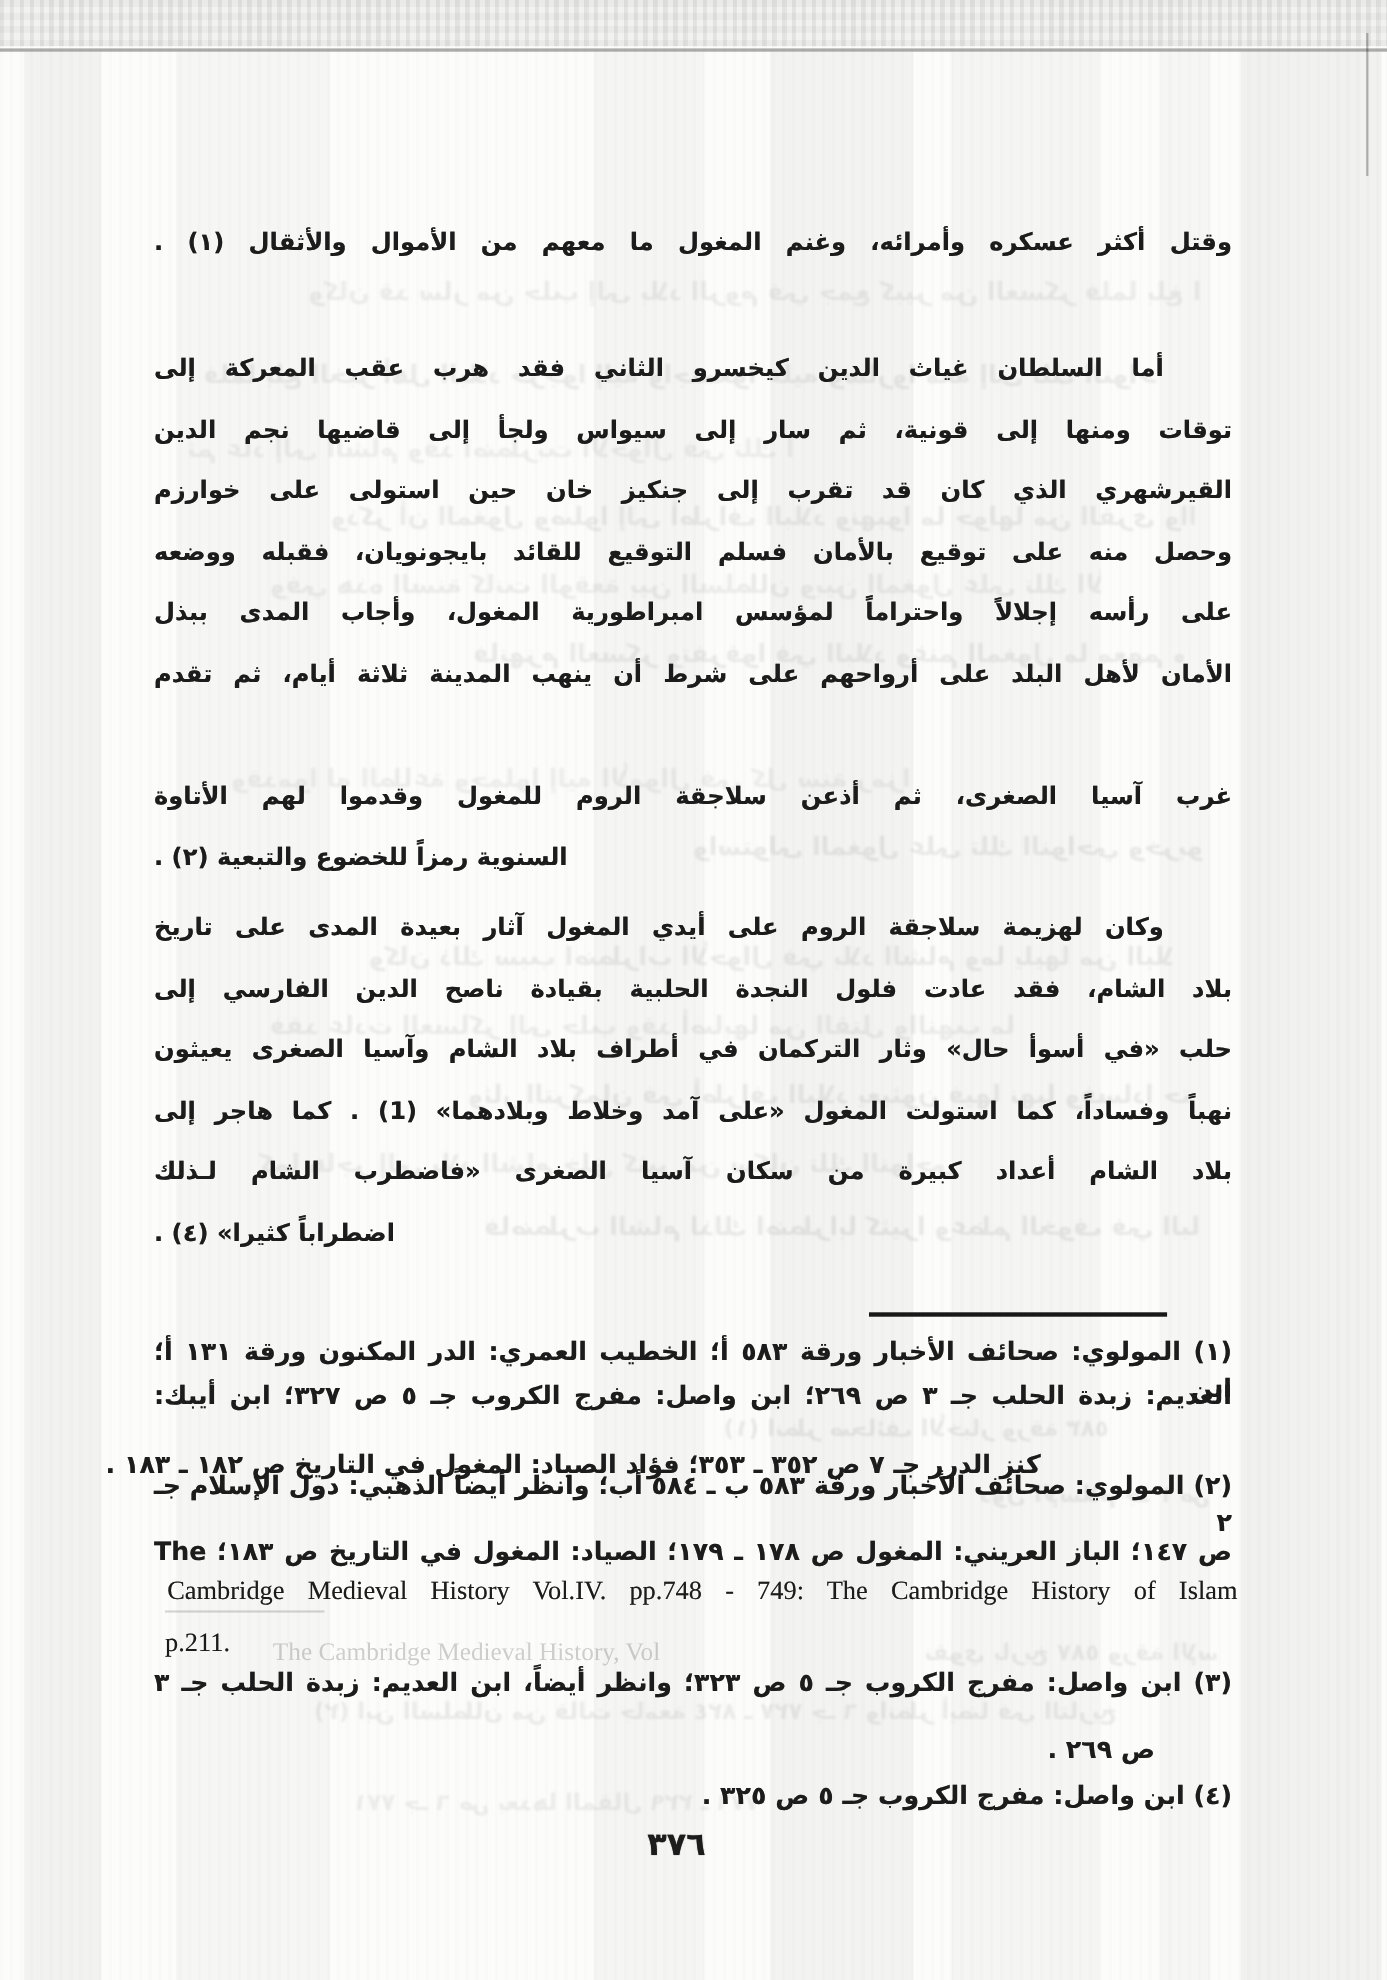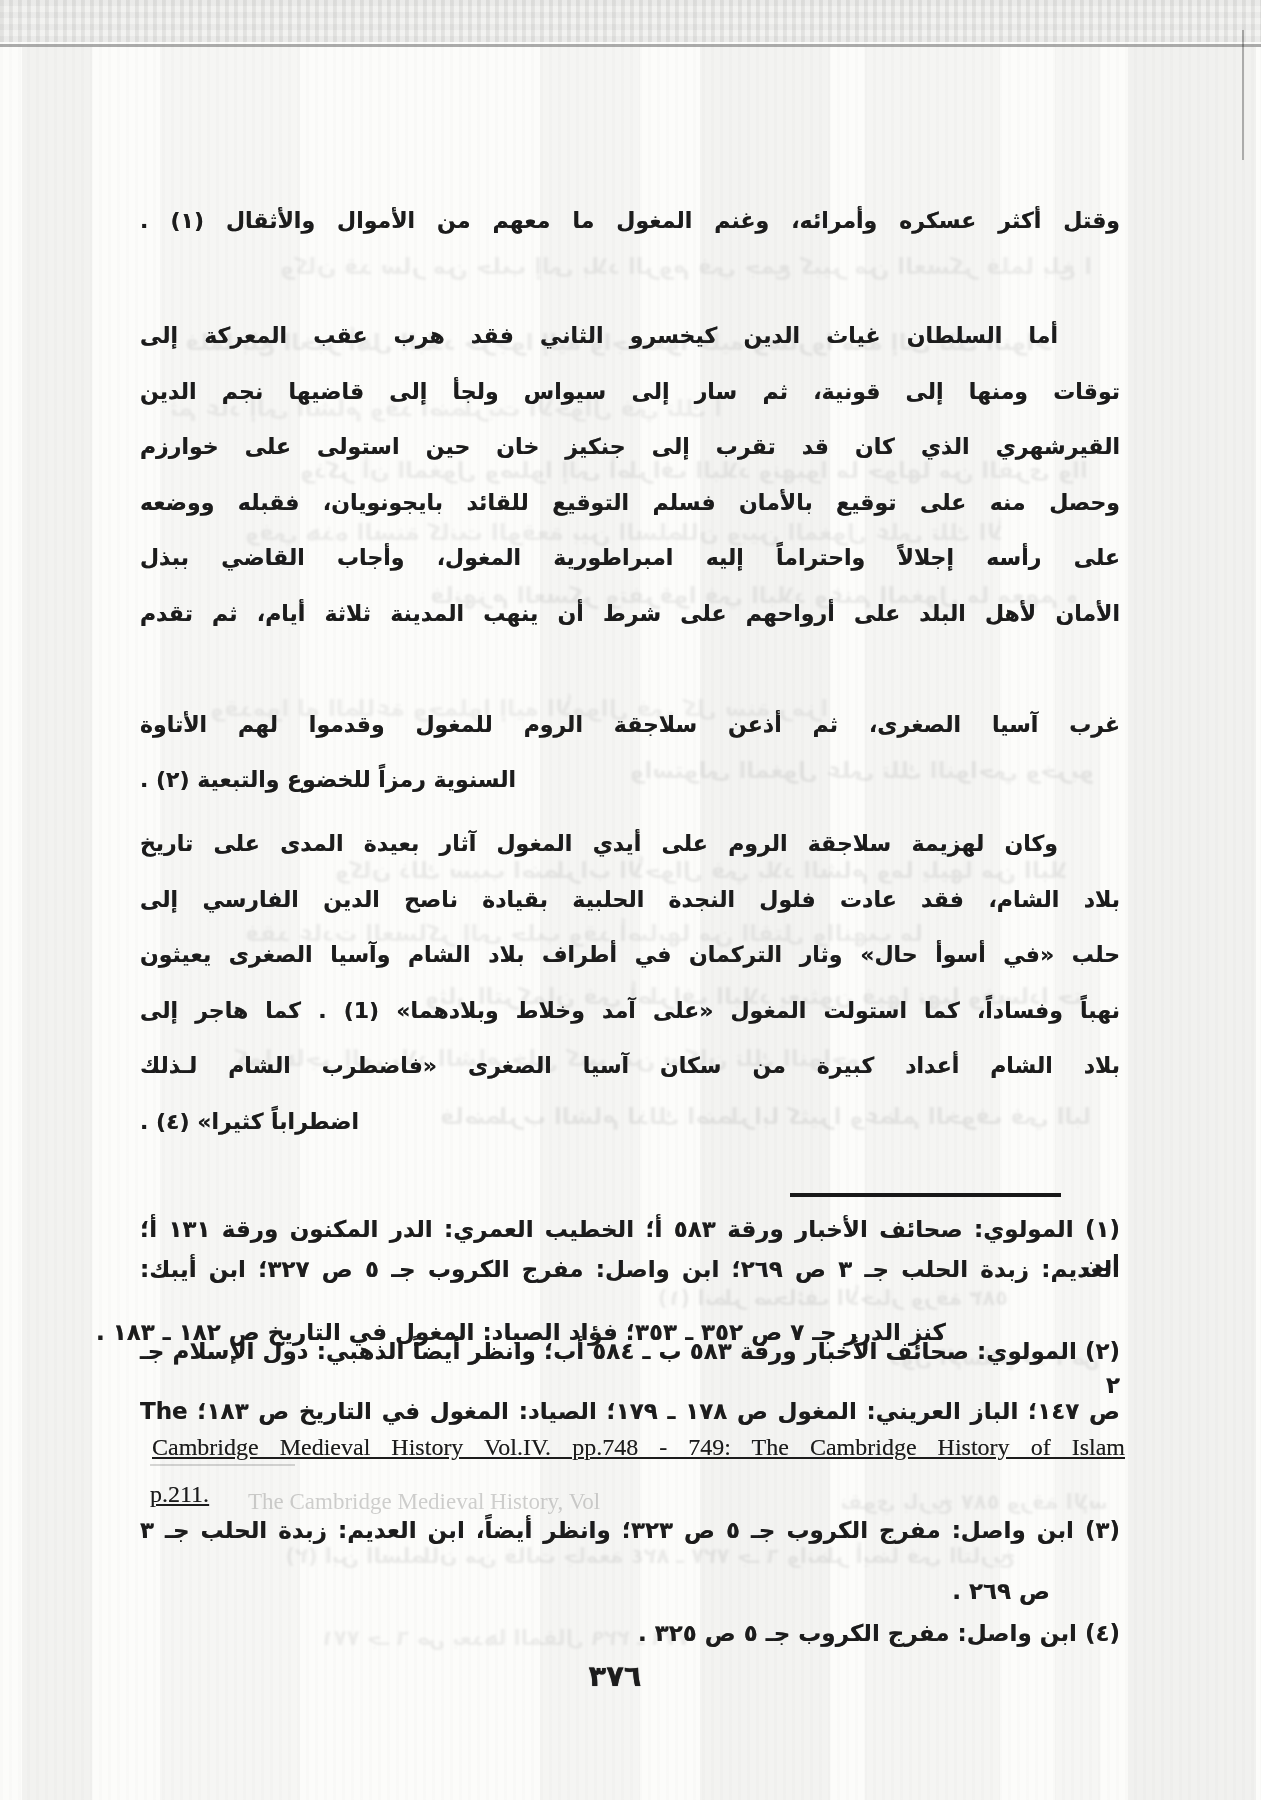--- a/index.html
+++ b/index.html
@@ -33,21 +33,21 @@
   .indent{padding-right:62px;}
   .flushleft{text-align:left;}
   .fn{
     position:absolute;left:140px;right:141px;height:34px;line-height:34px;
     direction:rtl;font-size:23px;font-weight:bold;white-space:nowrap;
     text-shadow:0 0 0.5px rgba(20,20,20,0.55);
   }
   .fn.just{white-space:normal;}
   .fn-eng{
     direction:ltr;font-family:"Liberation Serif", serif;font-weight:normal;
-    font-size:24px;text-shadow:0 0 0.4px rgba(20,20,20,0.5);text-decoration:underline;
+    font-size:24px;text-shadow:0 0 0.4px rgba(20,20,20,0.5);
   }
   .fn-eng.just{text-align:justify;text-align-last:justify;}
   .fn-right-indent{text-align:right;margin-top:24px;}
   .page-num{
     position:absolute;top:1656px;left:560px;width:110px;height:40px;line-height:40px;
     text-align:center;font-size:29px;font-weight:bold;direction:rtl;
     text-shadow:0 0 0.8px rgba(10,10,10,0.8);
   }
   
   .ghost{
@@ -94,21 +94,21 @@
       <div class="ghost" style="top: 1484px; left: 840px; right: 155px; opacity: 0.12; font-size: 21px;">نقوي باريخ ٥٨٧ ورقة الإسلام</div>
       <div class="ghost" style="top: 1538px; left: 205px; right: 165px; opacity: 0.12; font-size: 21px;">(٢) ابن السلطان من قالت جامعة ٨٢٤ ـ ٧٢٧ جـ ٦ وانظر أيضا في التاريخ</div>
       <div class="ghost" style="top: 1620px; left: 310px; right: 560px; opacity: 0.11; font-size: 21px;">٧٧١ جـ ٦ ص بعدها المقال ٢٢٩ ـ ٧٧٦</div>
     </div>
 
   <div class="bl just" style="top:199px">وقتل أكثر عسكره وأمرائه، وغنم المغول ما معهم من الأموال والأثقال (١) .</div>
   <div class="bl just indent" style="top:314px">أما السلطان غياث الدين كيخسرو الثاني فقد هرب عقب المعركة إلى</div>
   <div class="bl just" style="top:370px">توقات ومنها إلى قونية، ثم سار إلى سيواس ولجأ إلى قاضيها نجم الدين</div>
   <div class="bl just" style="top:481px">وحصل منه على توقيع بالأمان فسلم التوقيع للقائد بايجونويان، فقبله ووضعه</div>
   <div class="bl just" style="top:425px">القيرشهري الذي كان قد تقرب إلى جنكيز خان حين استولى على خوارزم</div>
-  <div class="bl just" style="top:536px">على رأسه إجلالاً واحتراماً إليه امبراطورية المغول، وأجاب القاضي ببذل</div>
+  <div class="bl just" style="top:536px">على رأسه إجلالاً واحتراماً لمؤسس امبراطورية المغول، وأجاب المدى ببذل</div>
   <div class="bl just" style="top:592px">الأمان لأهل البلد على أرواحهم على شرط أن ينهب المدينة ثلاثة أيام، ثم تقدم</div>
   <div class="bl just" style="top:703px">غرب آسيا الصغرى، ثم أذعن سلاجقة الروم للمغول وقدموا لهم الأتاوة</div>
   <div class="bl flushleft" style="top:758px">السنوية رمزاً للخضوع والتبعية (٢) .</div>
   <div class="bl just indent" style="top:822px">وكان لهزيمة سلاجقة الروم على أيدي المغول آثار بعيدة المدى على تاريخ</div>
   <div class="bl just" style="top:878px">بلاد الشام، فقد عادت فلول النجدة الحلبية بقيادة ناصح الدين الفارسي إلى</div>
   <div class="bl just" style="top:933px">حلب «في أسوأ حال» وثار التركمان في أطراف بلاد الشام وآسيا الصغرى يعيثون</div>
   <div class="bl just" style="top:989px">نهباً وفساداً، كما استولت المغول «على آمد وخلاط وبلادهما» (1) . كما هاجر إلى</div>
   <div class="bl just" style="top:1044px">بلاد الشام أعداد كبيرة من سكان آسيا الصغرى «فاضطرب الشام لـذلك</div>
   <div class="bl flushleft" style="top:1100px">اضطراباً كثيرا» (٤) .</div>
 

